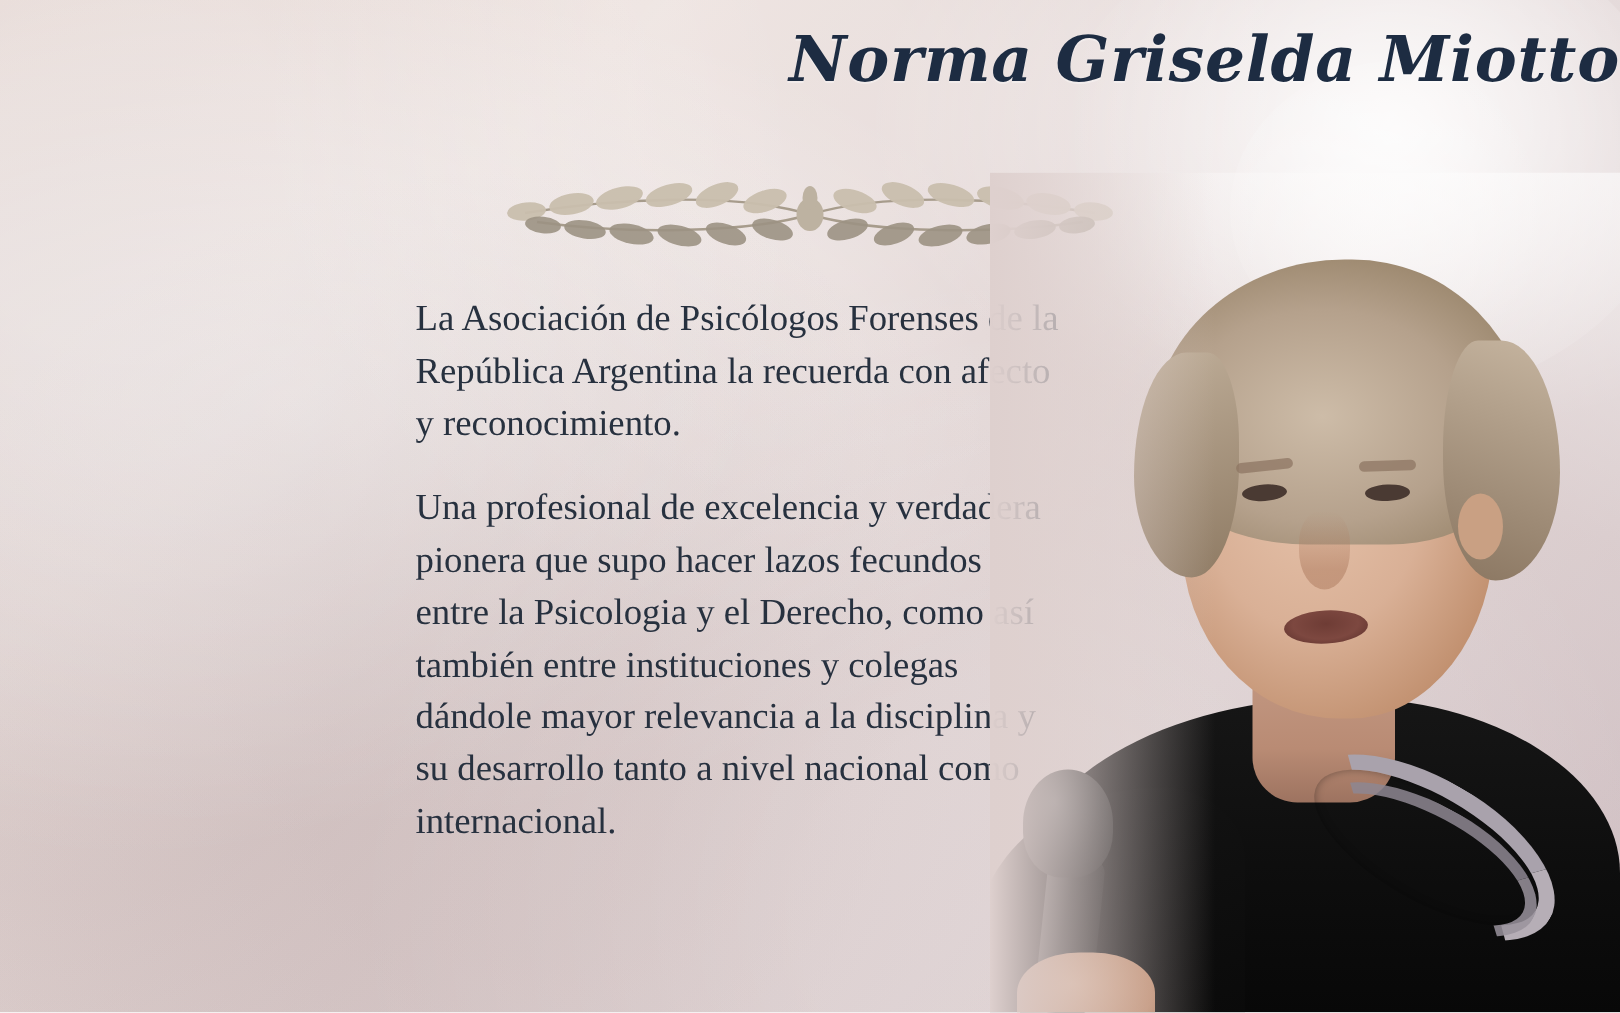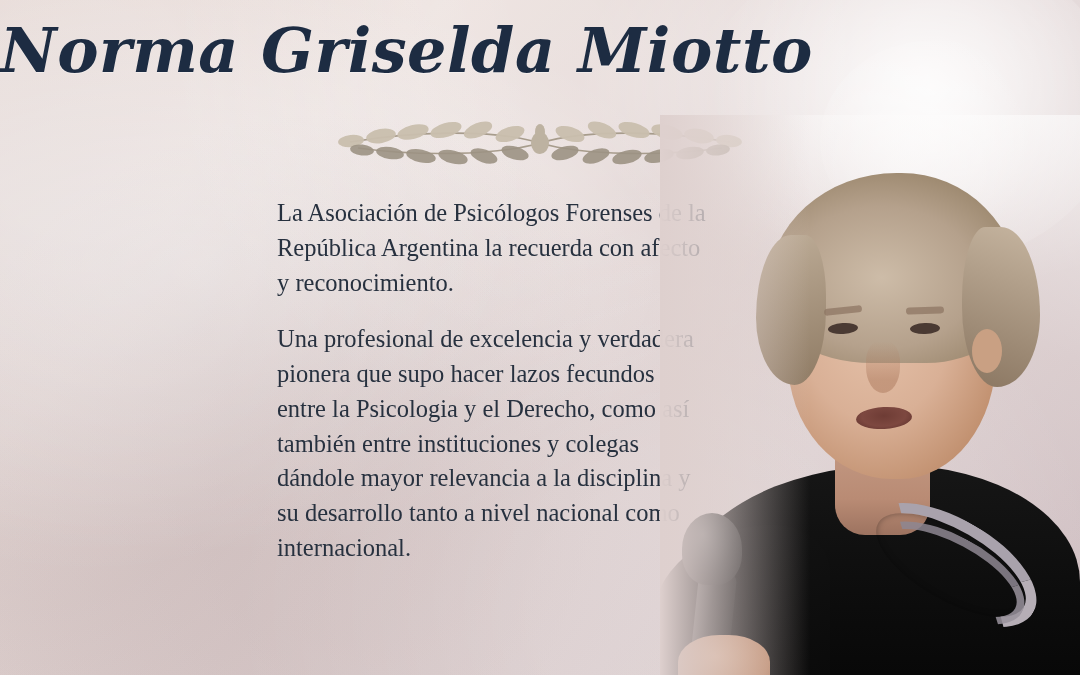--- a/index.html
+++ b/index.html
@@ -50,25 +50,25 @@
     border-radius: 50%;
     background: radial-gradient(circle at 40% 50%, rgba(255,255,255,0.55), rgba(255,255,255,0) 70%);
     pointer-events: none;
   }
 
   #title {
     position: absolute;
     top: 16px;
     left: 0;
     width: 100%;
-    text-align: left;
+    text-align: right;
     font-family: "DejaVu Serif", serif;
     font-style: italic;
     font-weight: 700;
-    font-size: 62px;
+    font-size: 42px;
     line-height: 1.12;
     letter-spacing: 0.5px;
     color: #1d2c42;
     text-shadow: 0 1px 0 rgba(255,255,255,0.35);
   }
 
   #divider {
     position: absolute;
     top: 112px;
     left: 50%;

